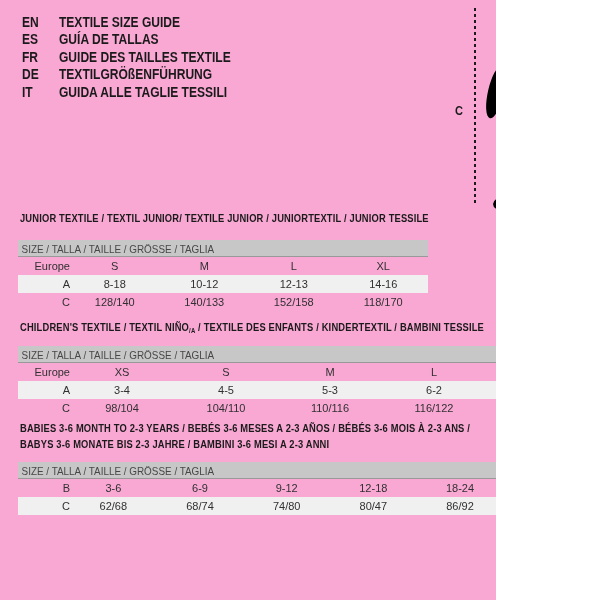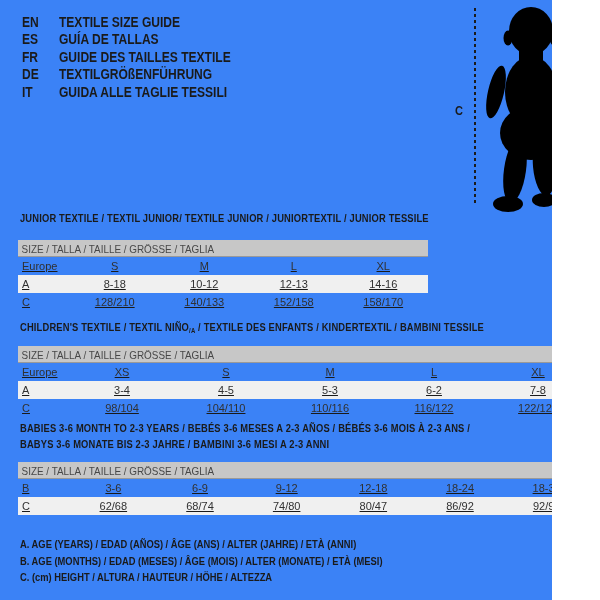--- a/index.html
+++ b/index.html
@@ -1,16 +1,16 @@
 <!DOCTYPE html>
 <html><head>
 <meta charset="utf-8">
 <style>
   html,body{margin:0;padding:0;background:#fff;}
-  #page{position:relative;width:552px;height:600px;background:#3b82f6;overflow:hidden;
+  #page{position:relative;width:496px;height:600px;background:#f9a8d4;overflow:hidden;
         font-family:"Liberation Sans",sans-serif;color:#1a1a1a;}
 
   
   #lang-block{position:absolute;left:22px;top:13px;}
   .lang-item{display:flex;height:17.5px;align-items:center;font-weight:bold;font-size:14px;
              transform:scaleX(0.86);transform-origin:0 50%;white-space:nowrap;}
   .lang-code{width:43px;flex:0 0 43px;}
 
   
   #dash-line{position:absolute;left:474px;top:8px;width:2px;height:198px;
@@ -19,30 +19,30 @@
                 transform:scaleX(0.85);transform-origin:0 0;}
   #silhouette{position:absolute;left:482px;top:6px;}
 
   
   .sec-title{position:absolute;left:20px;font-weight:bold;font-size:11px;white-space:nowrap;
              transform:scaleX(0.85);transform-origin:0 0;letter-spacing:0.2px;}
   .sub-a{font-size:7px;vertical-align:-2px;}
   .title-line{line-height:15.5px;}
 
   
-  .size-table{position:absolute;left:18px;text-decoration:underline;}
+  .size-table{position:absolute;left:18px;}
   .t-head{height:16px;background:#c7c7c7;border-bottom:1px solid #999;line-height:16px;overflow:hidden;}
   .t-head span{display:inline-block;transform:scaleX(0.9);transform-origin:0 50%;
                padding-left:4px;font-size:11px;color:#474747;white-space:nowrap;}
   .trow{display:grid;height:18px;align-items:center;font-size:11px;color:#303030;}
   .t1 .trow{grid-template-columns:52px repeat(4,1fr);}
   .t2 .trow{grid-template-columns:52px repeat(5,1fr);}
   .t3 .trow{grid-template-columns:52px repeat(6,1fr);}
   .trow.alt{background:#f0f0f0;}
-  .lbl{padding-left:4px;text-align:left;}
+  .lbl{padding-left:4px;text-align:right;}
   .val{text-align:center;}
 
   
   #legend{position:absolute;left:20px;top:536px;}
   .legend-line{font-weight:bold;font-size:11px;line-height:16.5px;white-space:nowrap;
                transform:scaleX(0.85);transform-origin:0 50%;}
 </style>
 </head>
 <body>
 
@@ -104,24 +104,24 @@
     </div>
     <div class="trow alt">
       <div class="lbl">A</div>
       <div class="val">8-18</div>
       <div class="val">10-12</div>
       <div class="val">12-13</div>
       <div class="val">14-16</div>
     </div>
     <div class="trow">
       <div class="lbl">C</div>
-      <div class="val">128/210</div>
+      <div class="val">128/140</div>
       <div class="val">140/133</div>
       <div class="val">152/158</div>
-      <div class="val">158/170</div>
+      <div class="val">118/170</div>
     </div>
   </div>
 
   <div class="sec-title" style="top:321px"><span>CHILDREN'S TEXTILE / TEXTIL NIÑO</span><span class="sub-a">/A</span><span> / TEXTILE DES ENFANTS / KINDERTEXTIL / BAMBINI TESSILE</span></div>
   <div class="size-table t2" style="top:346px;width:572px">
     <div class="t-head">
       <span>SIZE / TALLA / TAILLE / GRÖSSE / TAGLIA</span>
     </div>
     <div class="trow">
       <div class="lbl">Europe</div>
@@ -170,19 +170,14 @@
       <div class="lbl">C</div>
       <div class="val">62/68</div>
       <div class="val">68/74</div>
       <div class="val">74/80</div>
       <div class="val">80/47</div>
       <div class="val">86/92</div>
       <div class="val">92/98</div>
     </div>
   </div>
 
-  <div id="legend">
-    <div class="legend-line">A. AGE (YEARS) / EDAD (AÑOS) / ÂGE (ANS) / ALTER (JAHRE) / ETÀ (ANNI)</div>
-    <div class="legend-line">B. AGE (MONTHS) / EDAD (MESES) / ÂGE (MOIS) / ALTER (MONATE) / ETÀ (MESI)</div>
-    <div class="legend-line">C. (cm) HEIGHT / ALTURA / HAUTEUR / HÖHE / ALTEZZA</div>
-  </div>
 
 </div>
 
 </body></html>

